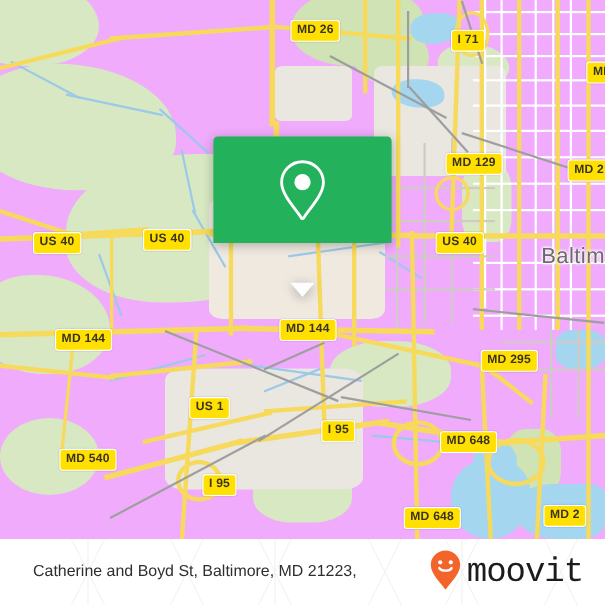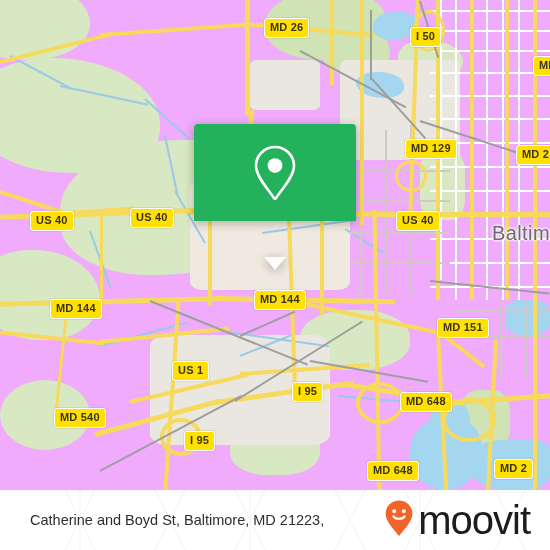--- a/index.html
+++ b/index.html
@@ -101,22 +101,22 @@
   #footer-text{
     position:absolute;left:30px;top:0;height:60px;
     display:flex;flex-direction:column;justify-content:center;
     font-size:14.5px;color:#2e2e2e;line-height:1.55;
   }
   #footer-logo{
     position:absolute;right:20px;top:0;height:60px;
     display:flex;align-items:center;gap:4px;
   }
   #moovit-word{
-    font-size:40px;color:#1c1c1c;letter-spacing:-1px;
-    font-family:Liberation Sans, sans-serif;
+    font-size:31px;color:#1c1c1c;letter-spacing:-1px;
+    font-family:Liberation Mono, monospace;
   }
 </style>
 </head>
 <body>
 
 <div id="app">
 
   <div id="map">
 
     <div class="landuse green" style="left:-40px;top:-20px;width:130px;height:80px;"></div>
@@ -249,30 +249,30 @@
       <div class="rail" style="left:310px;top:360px;width:120px;height:1.6px;transform:rotate(10deg);"></div>
       <div class="rail" style="left:240px;top:335px;width:60px;height:1.6px;transform:rotate(-24deg);"></div>
       <div class="rail" style="left:100px;top:470px;width:160px;height:1.6px;transform:rotate(-28deg);"></div>
       <div class="rail" style="left:235px;top:400px;width:150px;height:1.6px;transform:rotate(-32deg);"></div>
       <div class="rail" style="left:430px;top:280px;width:120px;height:1.6px;transform:rotate(6deg);"></div>
       <div class="rail" style="left:420px;top:0px;width:60px;height:1.6px;transform:rotate(72deg);"></div>
     </div>
 
     <div id="shields">
         <div class="shield" style="left: 264px; top: 18px;">MD 26</div>
-        <div class="shield" style="left: 410px; top: 27px;">I 50</div>
+        <div class="shield" style="left: 410px; top: 27px;">I 71</div>
         <div class="shield" style="left: 405px; top: 139px;">MD 129</div>
         <div class="shield" style="left: 516px; top: 145px;">MD 2</div>
         <div class="shield" style="left: 533px; top: 56px;">MD</div>
         <div class="shield" style="left: 30px; top: 211px;">US 40</div>
         <div class="shield" style="left: 130px; top: 208px;">US 40</div>
         <div class="shield" style="left: 396px; top: 211px;">US 40</div>
         <div class="shield" style="left: 50px; top: 299px;">MD 144</div>
         <div class="shield" style="left: 254px; top: 290px;">MD 144</div>
-        <div class="shield" style="left: 437px; top: 318px;">MD 151</div>
+        <div class="shield" style="left: 437px; top: 318px;">MD 295</div>
         <div class="shield" style="left: 172px; top: 361px;">US 1</div>
         <div class="shield" style="left: 54px; top: 408px;">MD 540</div>
         <div class="shield" style="left: 292px; top: 382px;">I 95</div>
         <div class="shield" style="left: 184px; top: 431px;">I 95</div>
         <div class="shield" style="left: 400px; top: 392px;">MD 648</div>
         <div class="shield" style="left: 367px; top: 461px;">MD 648</div>
         <div class="shield" style="left: 494px; top: 459px;">MD 2</div>
       </div>
 
     <div id="citylabels">

